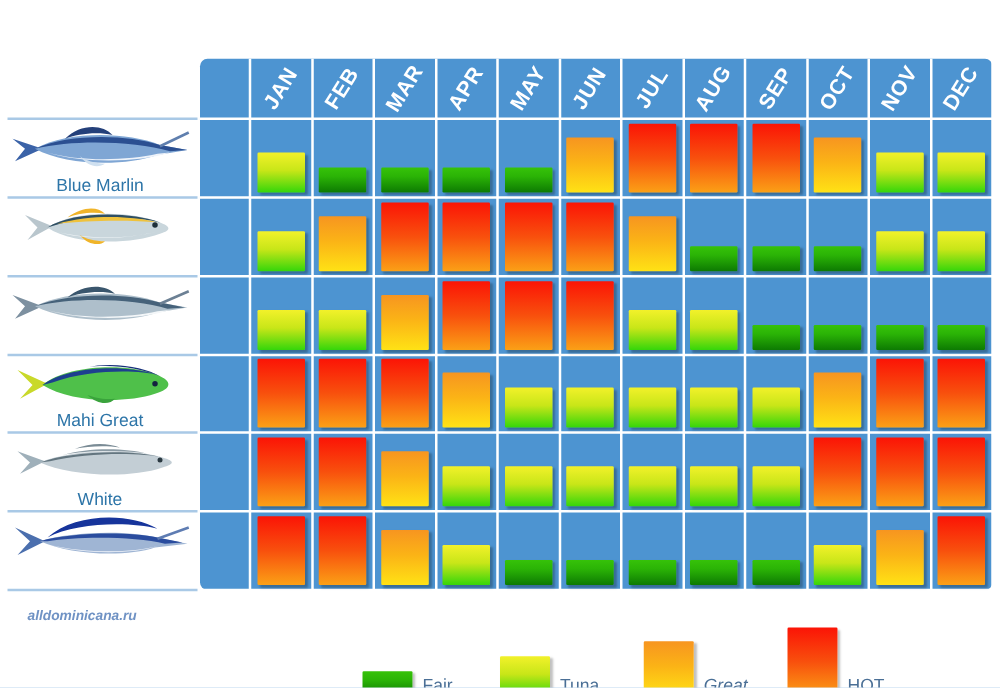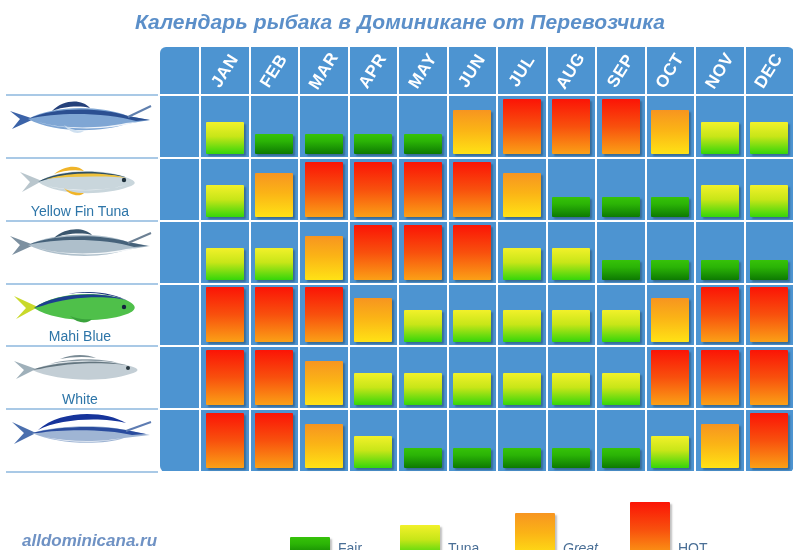--- a/index.html
+++ b/index.html
@@ -105,25 +105,24 @@
     position: absolute;
     left: 8px; top: 2px;
     width: 146px; height: 44px;
   }
   .fish-art svg { display: block; width: 146px; height: 44px; }
 
   
   #site {
     position: absolute;
     left: 22px; top: 487px;
-    font-size: 17px;
+    font-size: 11px;
     font-weight: bold;
     font-style: italic;
     color: #6f92c4;
-    margin-top: 44px;
   }
 
   #legend {
     position: absolute;
     left: 290px; top: 497px;
     width: 420px; height: 60px; text-align: center;
   }
   .leg-swatch {
     position: absolute;
     bottom: 0;
@@ -136,51 +135,50 @@
     font-size: 14px;
     color: #4a6f96;
     white-space: nowrap;
   }
 </style>
 </head>
 <body>
 
 <div id="root">
 
-  <div id="title">Календарь рыбака в Доминикане от Перевозчика</div>
 
   <div id="species-column">
       <div class="species-row" style="top: 95px; height: 62.8333px;">
         <div class="fish-art">
     <svg viewBox="0 0 146 44">
       <path d="M2 14 L26 22 L4 32 L12 22 Z" fill="#3b63a8"></path>
       <path d="M20 22 C46 8, 92 8, 120 19 L142 23 L118 27 C92 36, 46 36, 20 22 Z" fill="#7fa6d4"></path>
       <path d="M20 22 C46 10, 92 10, 120 19 L142 23 L128 24 C100 16, 52 14, 20 22 Z" fill="#2b4f91"></path>
       <path d="M30 25 C58 33, 96 31, 118 26 L128 25 C104 33, 58 34, 30 25 Z" fill="#eef3fa"></path>
       <path d="M44 14 C56 2, 74 2, 82 11 C70 8, 54 10, 44 14 Z" fill="#24407a"></path>
       <path d="M56 28 C62 36, 70 38, 76 34 C68 34, 60 31, 56 28 Z" fill="#cfe0f0"></path>
       <line x1="120" y1="20" x2="143" y2="9" stroke="#5f7fae" stroke-width="2"></line>
     </svg>
         </div>
+        <div class="species-name">Blue Marlin</div>
       </div>
       <div class="species-sep" style="top: 156.833px;"></div>
       <div class="species-row" style="top: 157.833px; height: 62.8333px;">
         <div class="fish-art">
     <svg viewBox="0 0 146 44">
       <path d="M12 12 L34 21 L14 32 L22 22 Z" fill="#b9c6cd"></path>
       <path d="M30 22 C50 8, 96 8, 120 18 C128 21, 130 24, 120 27 C96 36, 50 36, 30 22 Z" fill="#c9d6dc"></path>
       <path d="M30 22 C50 9, 96 9, 120 18 C112 15, 70 11, 40 19 Z" fill="#2f4f63"></path>
       <path d="M38 19 C66 11, 100 13, 118 18 C98 16, 64 16, 38 19 Z" fill="#efc23c"></path>
       <path d="M46 14 C58 5, 70 5, 76 11 C66 9, 54 11, 46 14 Z" fill="#f0b429"></path>
       <path d="M56 28 C62 36, 72 37, 76 33 C68 33, 60 31, 56 28 Z" fill="#f0b429"></path>
       <path d="M36 25 C62 33, 98 31, 118 25 C98 31, 62 32, 36 25 Z" fill="#f2f6f8"></path>
       <circle cx="116" cy="20" r="2.2" fill="#1d2f3a"></circle>
     </svg>
         </div>
-        <div class="species-name">Yellow Fin Tuna</div>
       </div>
       <div class="species-sep" style="top: 219.667px;"></div>
       <div class="species-row" style="top: 220.667px; height: 62.8333px;">
         <div class="fish-art">
     <svg viewBox="0 0 146 44">
       <path d="M2 13 L26 22 L4 32 L12 22 Z" fill="#7d90a0"></path>
       <path d="M20 22 C46 9, 92 9, 120 19 L142 23 L118 27 C92 36, 46 35, 20 22 Z" fill="#aebfcb"></path>
       <path d="M20 22 C46 11, 92 11, 120 19 L140 23 L126 24 C100 16, 52 14, 20 22 Z" fill="#46627a"></path>
       <path d="M30 25 C58 33, 96 31, 118 26 L128 25 C104 33, 58 34, 30 25 Z" fill="#f4f7f9"></path>
       <path d="M46 15 C58 4, 76 4, 84 12 C72 9, 56 11, 46 15 Z" fill="#3a566d"></path>
@@ -194,21 +192,21 @@
     <svg viewBox="0 0 146 44">
       <path d="M6 10 L30 21 L8 33 L18 22 Z" fill="#c9d92a"></path>
       <path d="M26 22 C46 6, 92 4, 118 14 C130 19, 130 25, 116 29 C92 37, 48 36, 26 22 Z" fill="#4fc04a"></path>
       <path d="M26 22 C46 7, 92 5, 118 14 C104 10, 64 9, 34 20 Z" fill="#1d3f8f"></path>
       <path d="M60 8 C84 3, 108 8, 120 15 C104 8, 80 5, 60 8 Z" fill="#16307a"></path>
       <path d="M34 26 C62 34, 98 33, 118 27 C98 33, 62 34, 34 26 Z" fill="#e6e93a"></path>
       <path d="M62 30 C70 38, 80 38, 84 33 C74 34, 68 32, 62 30 Z" fill="#3aa33c"></path>
       <circle cx="116" cy="21" r="2.2" fill="#13213f"></circle>
     </svg>
         </div>
-        <div class="species-name">Mahi Blue</div>
+        <div class="species-name">Mahi Great</div>
       </div>
       <div class="species-sep" style="top: 345.333px;"></div>
       <div class="species-row" style="top: 346.333px; height: 62.8333px;">
         <div class="fish-art">
     <svg viewBox="0 0 146 44">
       <path d="M6 13 L28 21 L8 31 L16 22 Z" fill="#9fb0ba"></path>
       <path d="M24 22 C48 12, 96 10, 122 18 C132 21, 132 23, 122 26 C96 35, 48 33, 24 22 Z" fill="#c3ced5"></path>
       <path d="M24 22 C48 13, 96 11, 122 18 C104 14, 62 14, 32 21 Z" fill="#63757f"></path>
       <path d="M42 16 C62 10, 92 10, 110 15 C92 12, 62 12, 42 16 Z" fill="#8a9aa4"></path>
       <path d="M32 25 C62 32, 100 31, 120 25 C100 31, 62 32, 32 25 Z" fill="#f2f5f7"></path>

